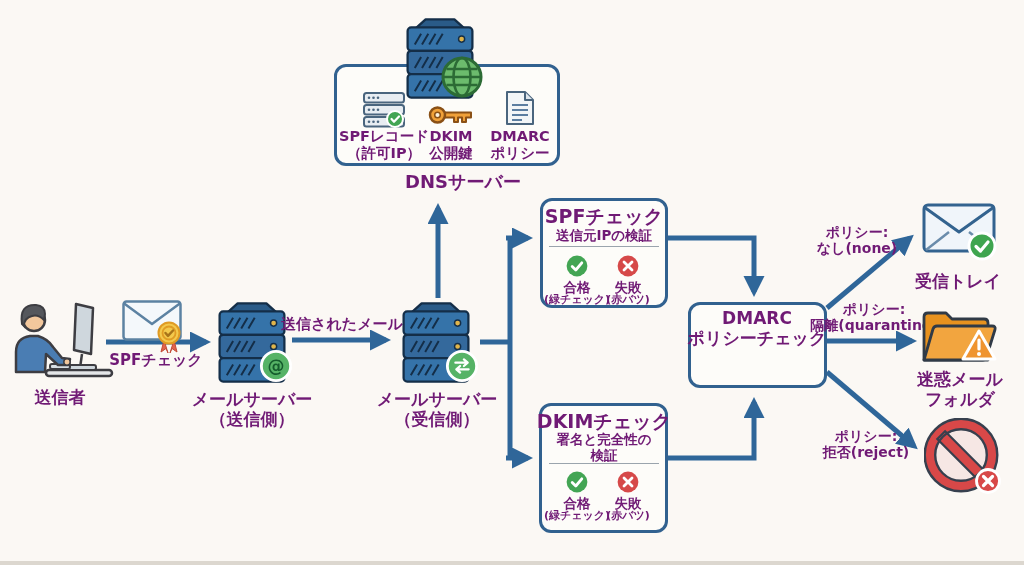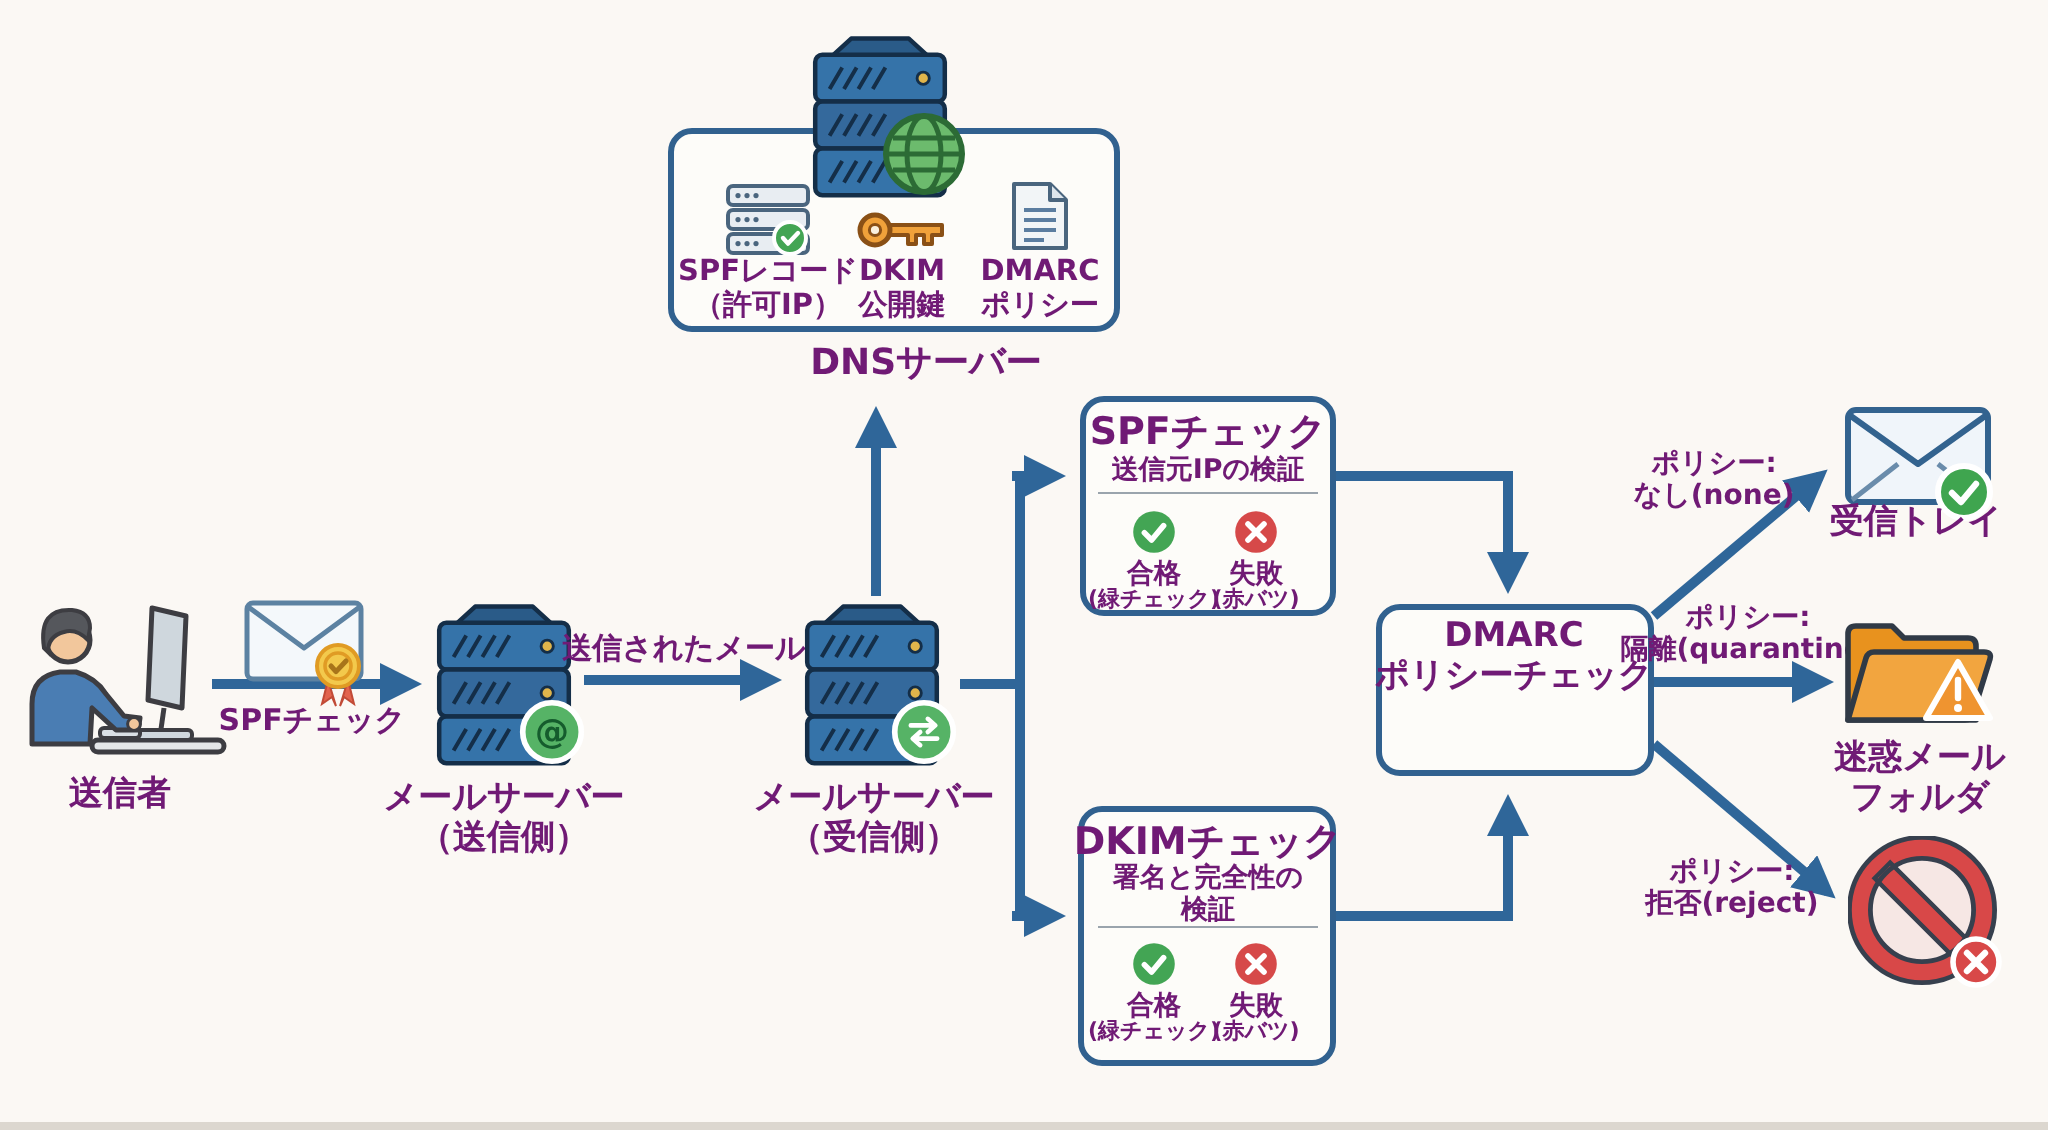--- a/index.html
+++ b/index.html
@@ -241,21 +241,21 @@
     <div>拒否(reject)</div>
   </div>
 
   <svg class="abs" style="left:922px;top:203px" width="76" height="60" viewBox="0 0 76 60">
     <rect x="2" y="2" width="70" height="46" rx="4" fill="#f0f5fa" stroke="#33638f" stroke-width="3"></rect>
     <path d="M2,4 L37,29 L72,4" fill="none" stroke="#33638f" stroke-width="3" stroke-linejoin="round"></path>
     <path d="M4,47 L27,29 M70,47 L47,29" fill="none" stroke="#6a8cab" stroke-width="2.5"></path>
     <circle cx="60" cy="43" r="13" fill="#3fa54f" stroke="#ffffff" stroke-width="3"></circle>
     <path d="M54,43.5 L58.5,48 L66,39" stroke="#ffffff" stroke-width="3.2" fill="none" stroke-linecap="round" stroke-linejoin="round"></path>
   </svg>
-  <div class="lbl t17" style="left:958px;top:252px">受信トレイ</div>
+  <div class="lbl t17" style="left:958px;top:272px">受信トレイ</div>
 
   <svg class="abs" style="left:920px;top:304px" width="80" height="66" viewBox="0 0 80 66">
     <path d="M4,56 V13 Q4,9 8,9 H26 L32,15 H64 Q68,15 68,19 V56 Z" fill="#e8921e" stroke="#303a46" stroke-width="2.8" stroke-linejoin="round"></path>
     <path d="M4,56 L13,25 Q14,22 17,22 H72 Q76,22 75,25.5 L66.5,53 Q65.5,56 62.5,56 Z" fill="#f2a53f" stroke="#303a46" stroke-width="2.8" stroke-linejoin="round"></path>
     <g>
       <path d="M59,27 L75,55 H43 Z" fill="#ef9430" stroke="#ffffff" stroke-width="3" stroke-linejoin="round"></path>
       <path d="M59,36 V45" stroke="#ffffff" stroke-width="3.2" stroke-linecap="round"></path>
       <circle cx="59" cy="50" r="2" fill="#ffffff"></circle>
     </g>
   </svg>

